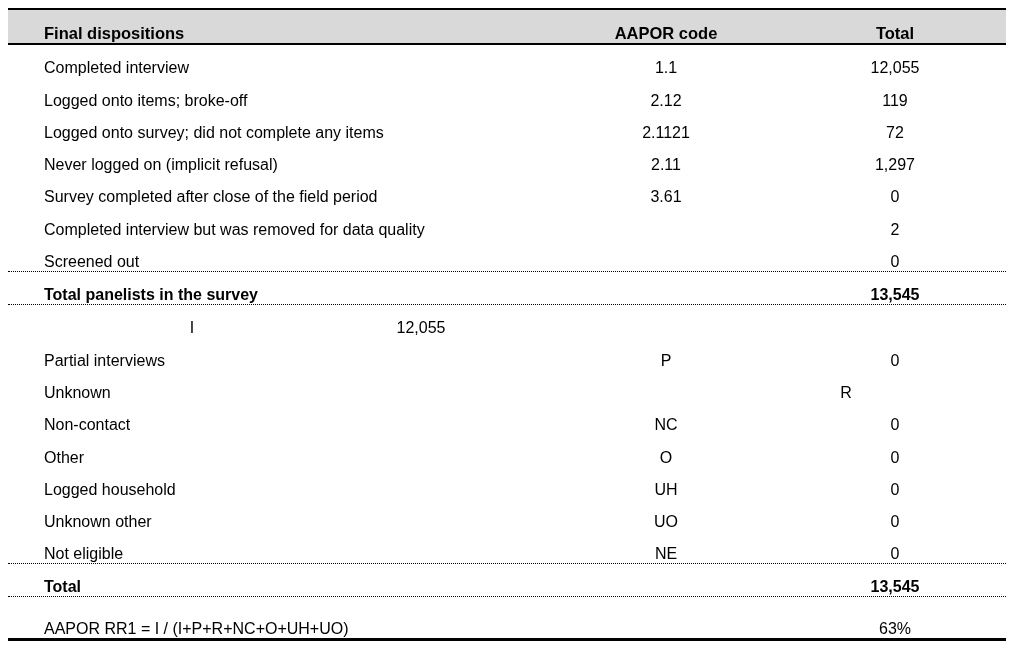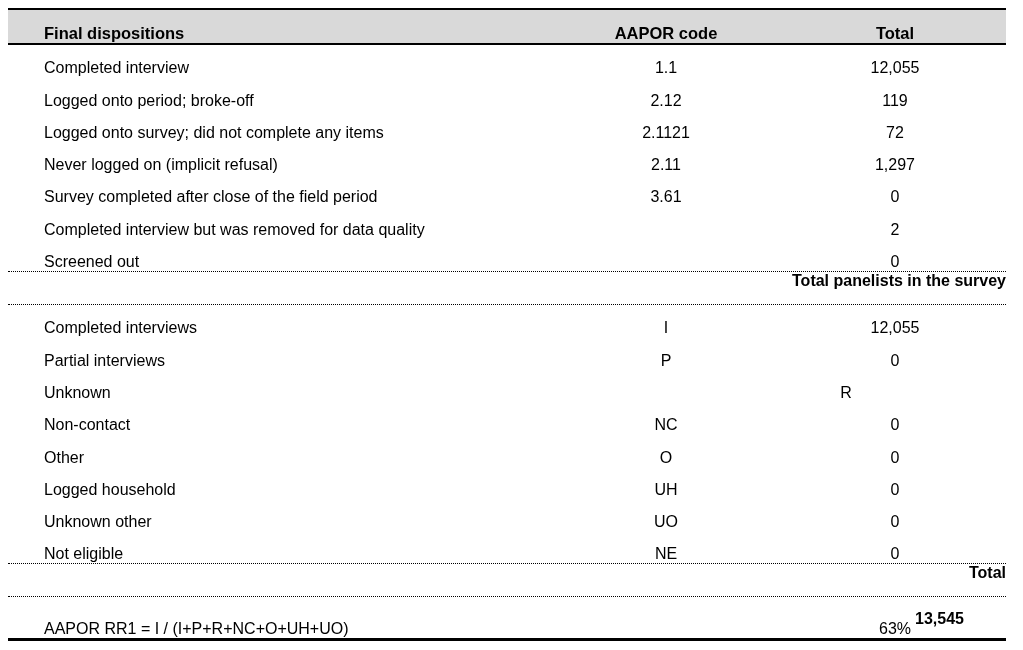--- a/index.html
+++ b/index.html
@@ -31,21 +31,20 @@
     border-bottom: 2.5px solid #000;
   }
   .c1 { flex: 1 1 auto; text-align: left; padding-left: 12px; }
   .c2 { flex: 0 0 320px; text-align: center; }
   .c3 { flex: 0 0 180px; text-align: center; padding-right: 42px; }
   .total-row {
     height: 34px;
     font-weight: 700;
     border-top: 1px dotted #000;
     border-bottom: 1px dotted #000;
-    flex-direction: column;
   }
   .rr-row {
     height: 36px;
     border-bottom: 3px solid #000;
     margin-top: 8px;
   }
 </style>
 </head>
 <body>
 
@@ -58,21 +57,21 @@
   </div>
 
   <div id="section-dispositions">
   <div class="row">
     <div class="c1">Completed interview</div>
     <div class="c2">1.1</div>
     <div class="c3">12,055</div>
   </div>
 
   <div class="row">
-    <div class="c1">Logged onto period; broke-off</div>
+    <div class="c1">Logged onto items; broke-off</div>
     <div class="c2">2.12</div>
     <div class="c3">119</div>
   </div>
 
   <div class="row">
     <div class="c1">Logged onto survey; did not complete any items</div>
     <div class="c2">2.1121</div>
     <div class="c3">72</div>
   </div>
 
@@ -102,21 +101,20 @@
 </div>
 
   <div class="row total-row">
     <div class="c1">Total panelists in the survey</div>
     <div class="c2"></div>
     <div class="c3">13,545</div>
   </div>
 
   <div id="section-aapor">
   <div class="row">
-    <div class="c1">Completed interviews</div>
     <div class="c2">I</div>
     <div class="c3">12,055</div>
   </div>
 
   <div class="row">
     <div class="c1">Partial interviews</div>
     <div class="c2">P</div>
     <div class="c3">0</div>
   </div>
 

